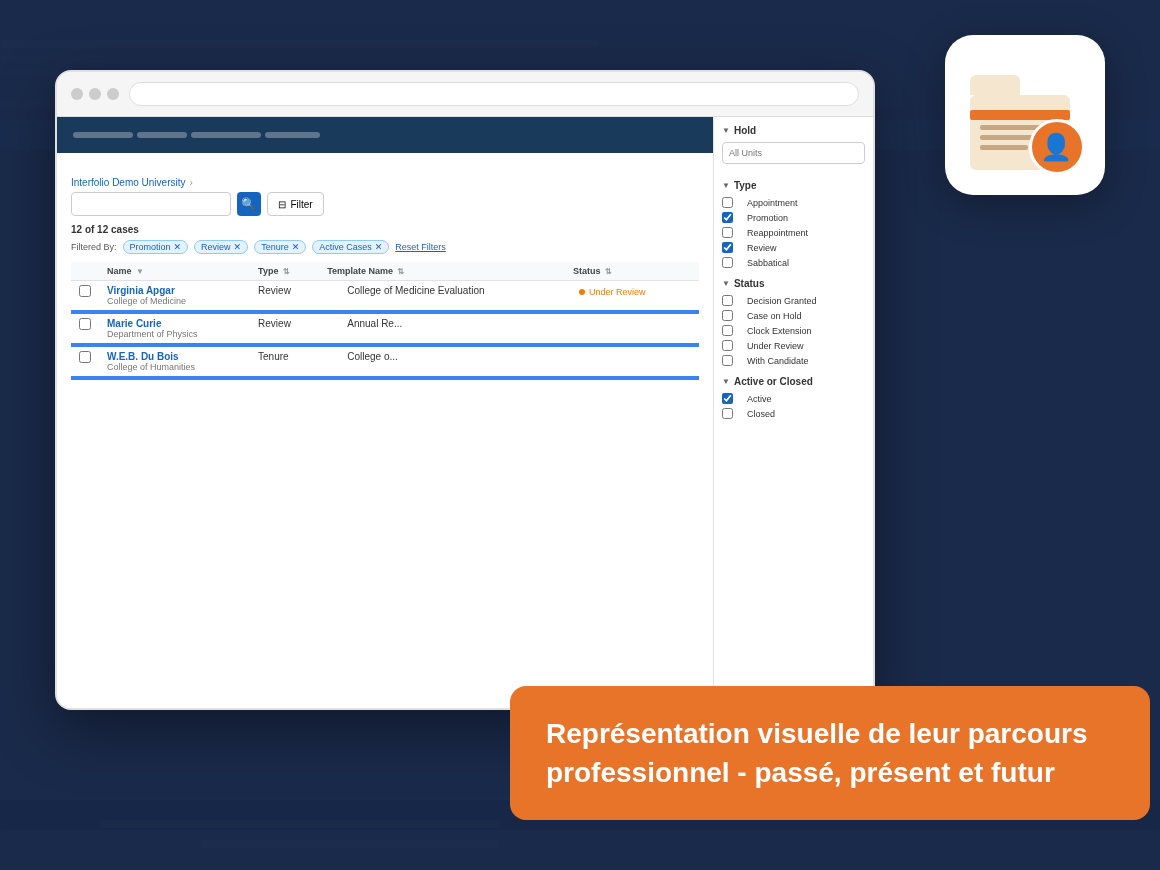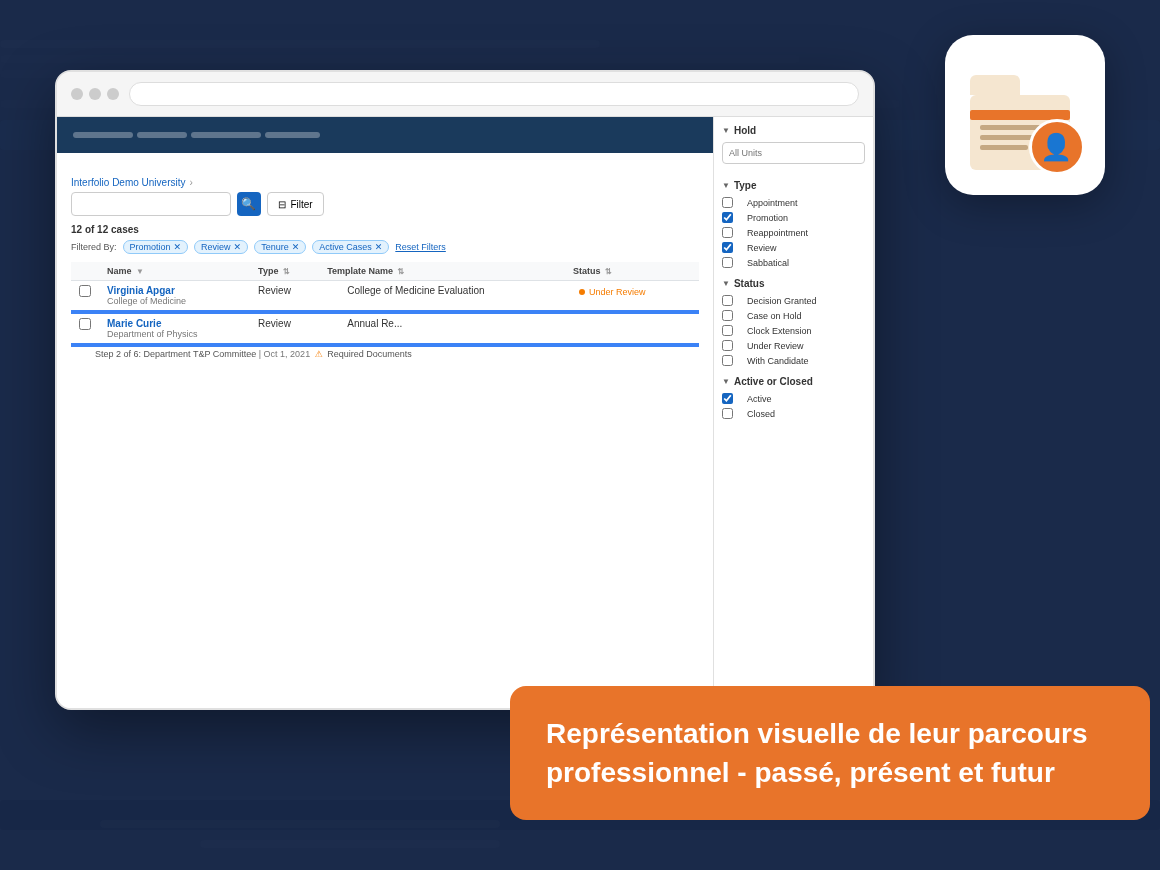--- a/index.html
+++ b/index.html
@@ -588,27 +588,29 @@
               <td><input type="checkbox" class="case-checkbox" style=""></td>
               <td>
                 <div class="candidate-name">Marie Curie</div>
                 <div class="candidate-dept">Department of Physics</div>
               </td>
               <td><span class="case-type">Review</span></td>
               <td><span class="template-name">Annual Re...</span></td>
               <td></td>
             </tr>
 
-            <tr class="step-row">
-              <td colspan="5">
-                <span>Step 2 of 6: Department T&amp;P Committee</span>
-                <span class="step-date"> | Oct 1, 2021</span>
-                <span class="warning-icon">⚠</span>
-                <span>Required Documents</span>
+            <tr class="case-row">
+              <td><input type="checkbox" class="case-checkbox" style=""></td>
+              <td>
+                <div class="candidate-name">W.E.B. Du Bois</div>
+                <div class="candidate-dept">College of Humanities</div>
               </td>
+              <td><span class="case-type">Tenure</span></td>
+              <td><span class="template-name">College o...</span></td>
+              <td></td>
             </tr>
           </tbody>
         </table>
 
       </div>
     </div>
 
     <div class="filter-panel">
 
       <div class="filter-section">

